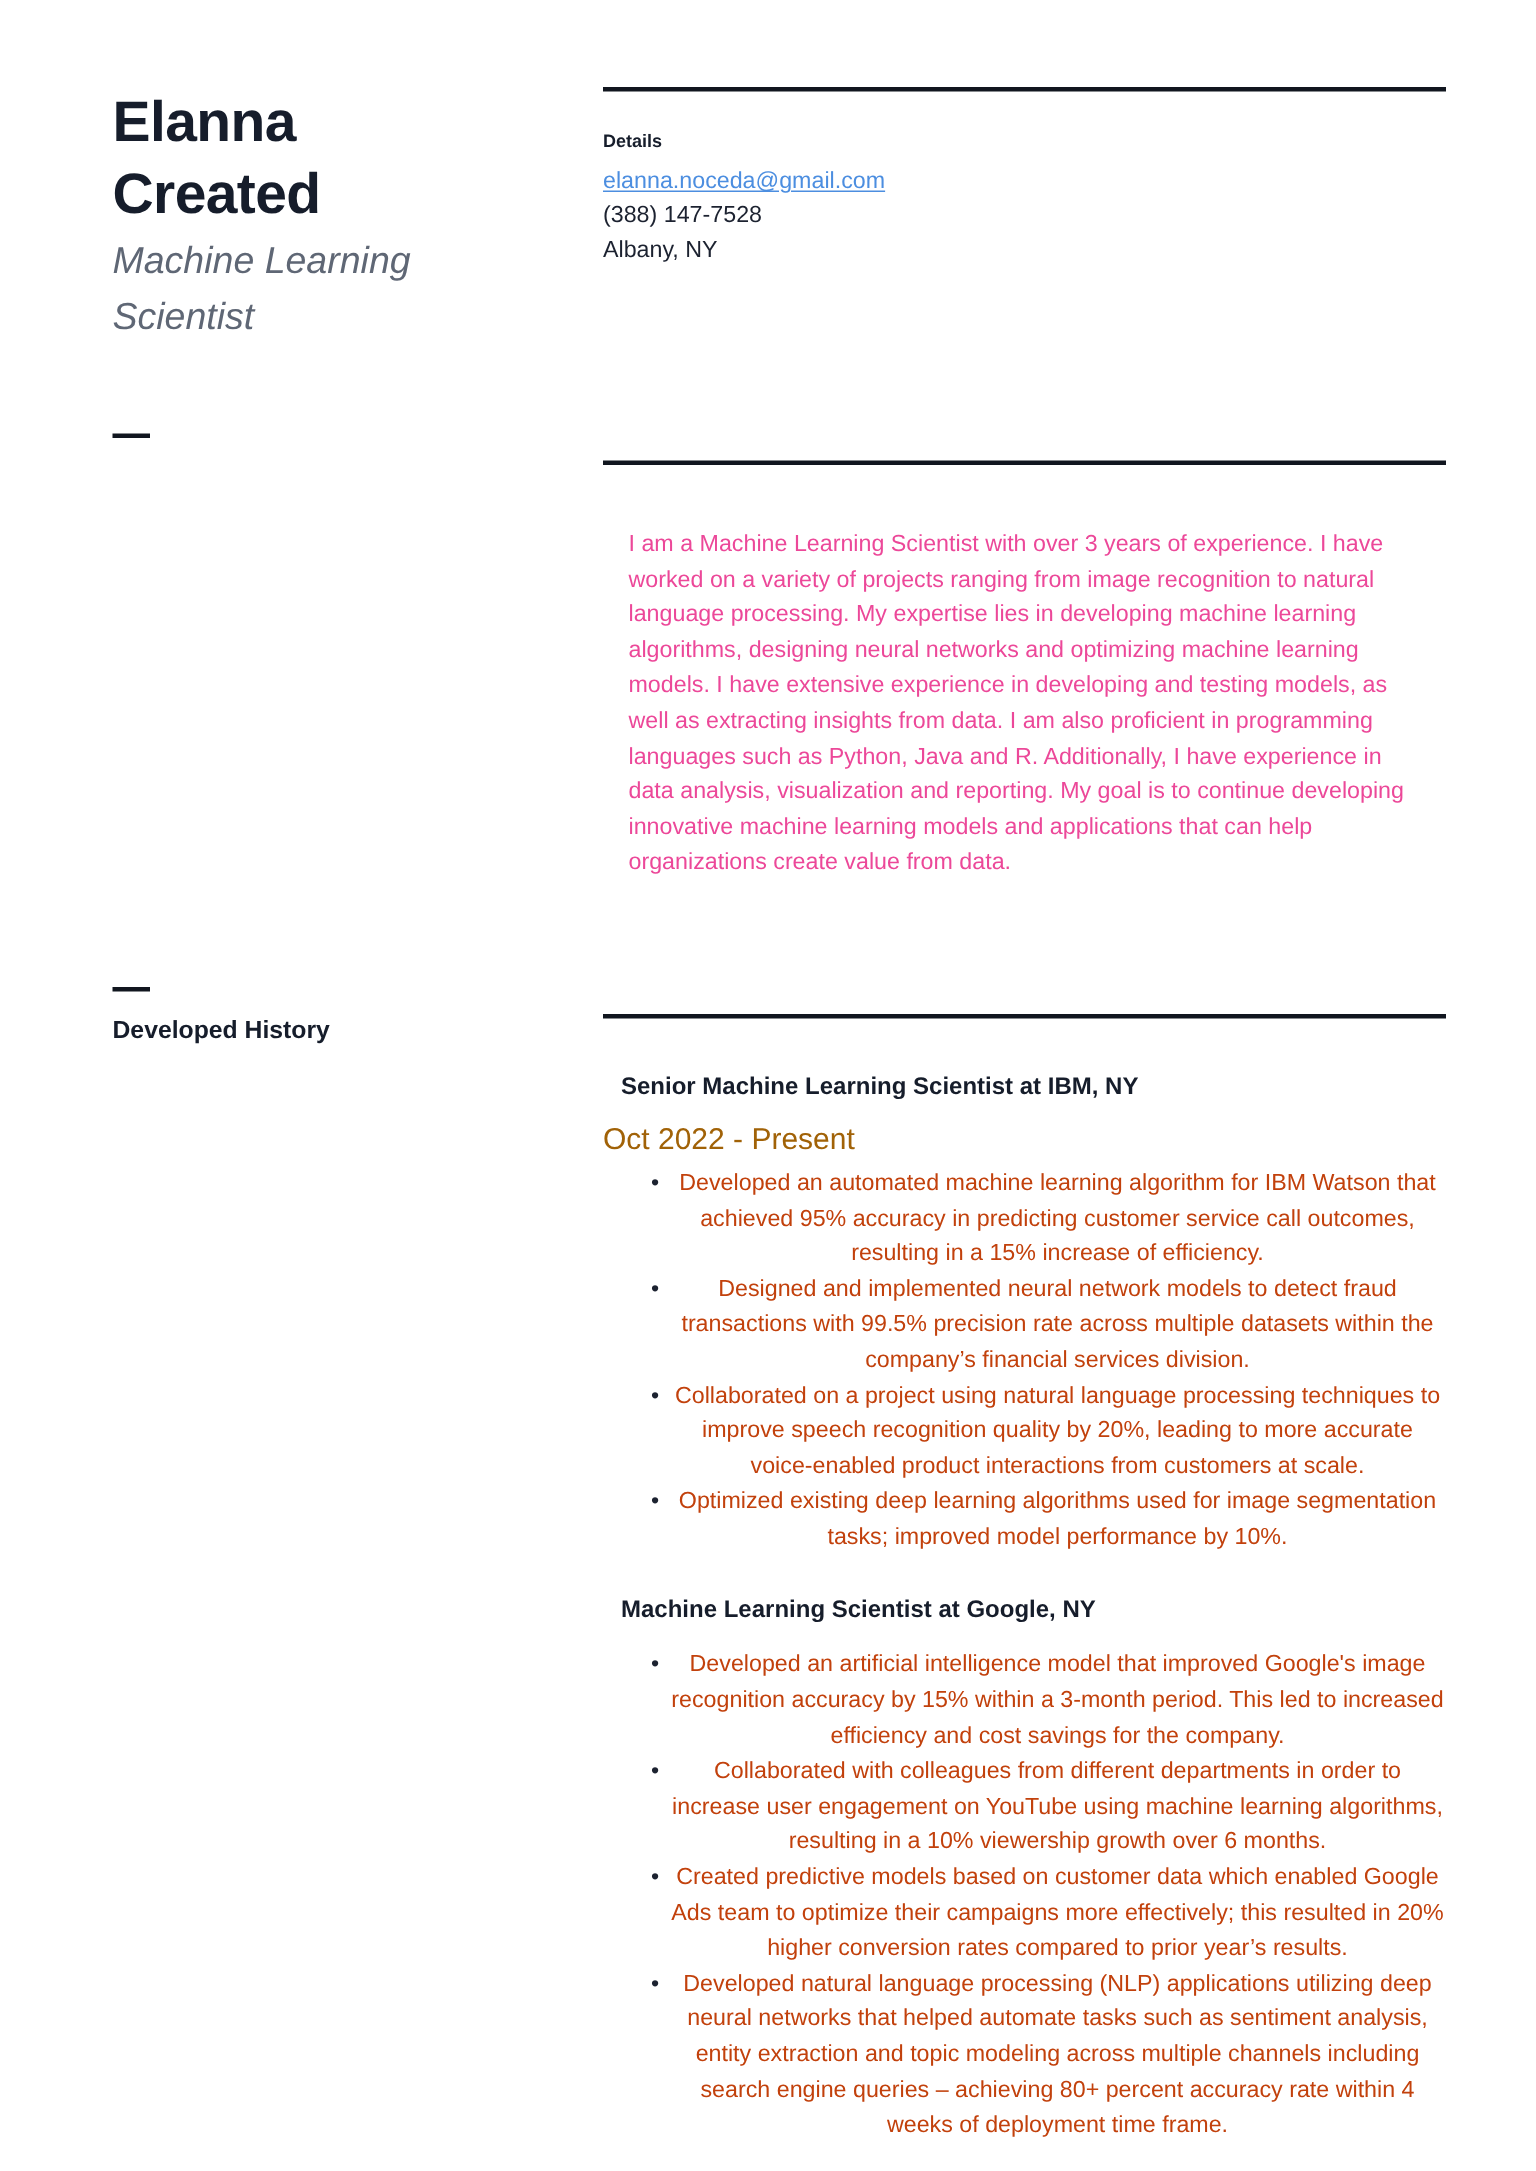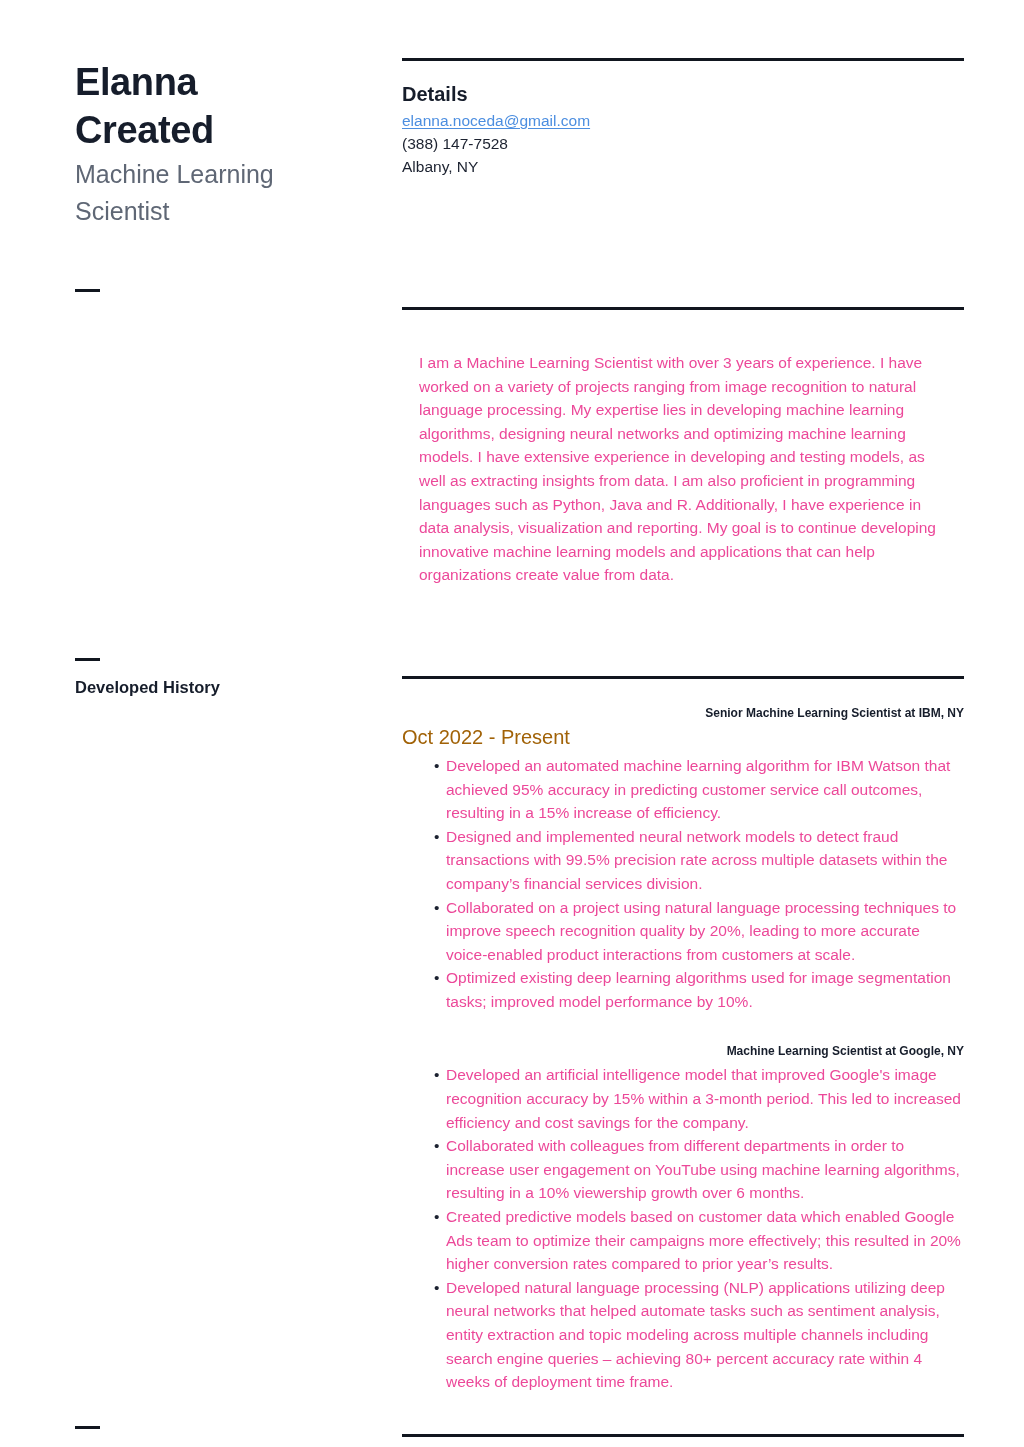--- a/index.html
+++ b/index.html
@@ -54,38 +54,39 @@
     margin: 0;
     max-width: 230px;
   }
   .job-title {
     font-size: 25px;
     line-height: 37px;
     font-weight: 400;
     color: #5f6775;
     margin: 2px 0 0 0;
     max-width: 240px;
+    font-style: italic;
   }
 
   
   .rule-long {
     height: 3px;
     background: #11161f;
     width: 100%;
   }
   .rule-short {
     height: 3px;
     width: 25px;
     background: #11161f;
   }
 
   
   .details-wrap { padding-top: 9px; }
   .details-heading {
-    font-size: 20px;
+    font-size: 12px;
     font-weight: 700;
     line-height: 24px;
     color: #161d2b;
     margin: 12px 0 3px 0;
   }
   .detail-line {
     font-size: 15.5px;
     line-height: 23px;
     color: #1c2230;
   }
@@ -110,45 +111,45 @@
     line-height: 23.6px;
     color: #ec4899;
     margin: 17px;
     text-align: left;
   }
 
   
   .job { margin-bottom: 0; }
   .job + .job { margin-top: 26px; }
   .job-heading {
-    font-size: 12px;
+    font-size: 16px;
     font-weight: 700;
     line-height: 24px;
     color: #161d2b;
-    margin: 0;
-    text-align: right;
+    margin: 12px;
   }
   .job-dates {
     font-size: 20px;
     line-height: 22px;
     color: #a16207;
     margin: 1px 0 6px 0;
   }
   ul.bullets {
     margin: 0;
     padding: 0 0 0 32px;
     list-style: none;
   }
   ul.bullets li {
     position: relative;
     font-size: 15.5px;
     line-height: 23.6px;
-    color: #ec4899;
+    color: #c2410c;
     padding-left: 12px;
     margin: 0;
+    text-align: center;
   }
   ul.bullets li::before {
     content: "\2022";
     position: absolute;
     left: 0;
     top: 0;
     color: #1c2230;
     font-size: 15.5px;
     line-height: 23.6px;
   }

